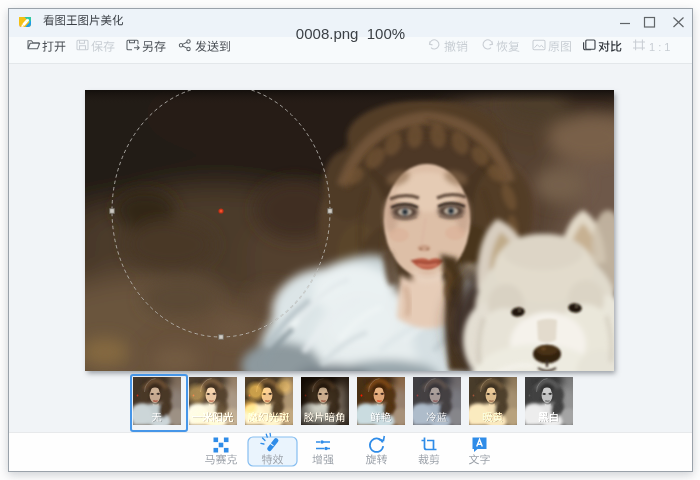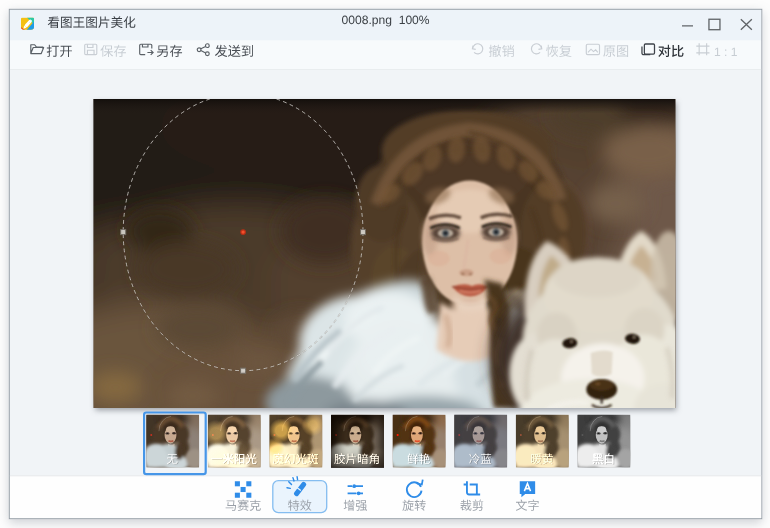--- a/index.html
+++ b/index.html
@@ -33,21 +33,21 @@
           <path d="M4.6 9 L6 11.6 L7.5 9 Z" fill="#fff"></path>
         </g>
 <path d="M8.6 2.0 l1.0 1.0 M9.9 3.6 l.6.6 M7.8 4.4 l.7.7" stroke="#8fe6d8" stroke-width=".5"></path>
 </svg></div>
 <svg class="ov" width="683" height="28" viewBox="0 0 683 28">
       <path d="M37 11H43.7V16.4H42.8V11.6H37.8V16.4H37ZM34.7 9.4H44.8V10.2H34.7ZM35.5 7.9H44.2V8.6H35.5ZM37.5 12.4H43.2V13H37.5ZM37.5 13.8H43.2V14.4H37.5ZM37.5 15.3H43.2V16H37.5ZM43.5 5.9 44 6.6Q43.2 6.7 42.2 6.8Q41.2 6.9 40.1 7Q38.9 7.1 37.8 7.1Q36.6 7.2 35.5 7.2Q35.5 7 35.5 6.8Q35.4 6.6 35.4 6.5Q36.4 6.5 37.5 6.4Q38.7 6.4 39.8 6.3Q40.9 6.3 41.9 6.2Q42.8 6.1 43.5 5.9ZM38.8 6.7 39.7 6.9Q39.3 8.3 38.7 9.6Q38.1 10.9 37.1 12Q36.2 13.1 34.9 13.9Q34.9 13.8 34.8 13.6Q34.7 13.5 34.6 13.4Q34.5 13.3 34.4 13.2Q35.6 12.5 36.5 11.5Q37.3 10.4 37.9 9.2Q38.5 8 38.8 6.7Z M46.5 6.3H56V16.4H55.2V7.1H47.3V16.4H46.5ZM47 15.2H55.7V15.9H47ZM49.8 12.3 50.2 11.8Q50.6 11.9 51.1 12Q51.7 12.1 52.1 12.3Q52.6 12.5 52.9 12.6L52.5 13.2Q52.2 13 51.8 12.9Q51.3 12.7 50.8 12.5Q50.3 12.4 49.8 12.3ZM50.3 7.4 51 7.6Q50.7 8.1 50.2 8.6Q49.8 9.1 49.3 9.5Q48.8 10 48.3 10.3Q48.3 10.2 48.1 10.1Q48 10 47.9 9.9Q47.8 9.8 47.7 9.8Q48.4 9.3 49.1 8.7Q49.8 8.1 50.3 7.4ZM53.3 8.3H53.5L53.6 8.2L54.1 8.5Q53.7 9.2 53 9.8Q52.3 10.4 51.4 10.9Q50.6 11.3 49.7 11.7Q48.8 12 47.9 12.2Q47.9 12.1 47.8 12Q47.7 11.8 47.7 11.7Q47.6 11.6 47.5 11.5Q48.4 11.4 49.2 11.1Q50.1 10.8 50.9 10.4Q51.7 10 52.3 9.5Q53 9 53.3 8.4ZM49.8 8.9Q50.3 9.5 51.1 10Q51.9 10.5 52.9 10.9Q53.9 11.2 55 11.4Q54.8 11.5 54.7 11.7Q54.6 11.9 54.5 12.1Q53.4 11.9 52.4 11.5Q51.4 11 50.5 10.5Q49.7 9.9 49.1 9.2ZM50 8.3H53.6V8.9H49.5ZM48.7 13.8 49.1 13.2Q49.6 13.2 50.3 13.3Q50.9 13.5 51.6 13.6Q52.2 13.7 52.7 13.9Q53.3 14 53.7 14.2L53.3 14.8Q52.8 14.6 52 14.4Q51.2 14.2 50.3 14Q49.5 13.8 48.7 13.8Z M58.2 6.6H67.3V7.5H58.2ZM58.7 10.6H66.9V11.5H58.7ZM57.6 15.1H67.9V15.9H57.6ZM62.3 6.8H63.2V15.6H62.3Z M69.5 6.3H79V16.4H78.2V7.1H70.3V16.4H69.5ZM70 15.2H78.7V15.9H70ZM72.8 12.3 73.2 11.8Q73.6 11.9 74.1 12Q74.7 12.1 75.1 12.3Q75.6 12.5 75.9 12.6L75.5 13.2Q75.2 13 74.8 12.9Q74.3 12.7 73.8 12.5Q73.3 12.4 72.8 12.3ZM73.3 7.4 74 7.6Q73.7 8.1 73.2 8.6Q72.8 9.1 72.3 9.5Q71.8 10 71.3 10.3Q71.3 10.2 71.1 10.1Q71 10 70.9 9.9Q70.8 9.8 70.7 9.8Q71.4 9.3 72.1 8.7Q72.8 8.1 73.3 7.4ZM76.3 8.3H76.5L76.6 8.2L77.1 8.5Q76.7 9.2 76 9.8Q75.3 10.4 74.4 10.9Q73.6 11.3 72.7 11.7Q71.8 12 70.9 12.2Q70.9 12.1 70.8 12Q70.7 11.8 70.7 11.7Q70.6 11.6 70.5 11.5Q71.4 11.4 72.2 11.1Q73.1 10.8 73.9 10.4Q74.7 10 75.3 9.5Q76 9 76.3 8.4ZM72.8 8.9Q73.3 9.5 74.1 10Q74.9 10.5 75.9 10.9Q76.9 11.2 78 11.4Q77.8 11.5 77.7 11.7Q77.6 11.9 77.5 12.1Q76.4 11.9 75.4 11.5Q74.4 11 73.5 10.5Q72.7 9.9 72.1 9.2ZM73 8.3H76.6V8.9H72.5ZM71.7 13.8 72.1 13.2Q72.6 13.2 73.3 13.3Q73.9 13.5 74.6 13.6Q75.2 13.7 75.7 13.9Q76.3 14 76.7 14.2L76.3 14.8Q75.8 14.6 75 14.4Q74.2 14.2 73.3 14Q72.5 13.8 71.7 13.8Z M82.5 8.8H90.4V9.7H82.5ZM86.2 5.9H87.1V9.2H86.2ZM82.1 6.1H83V10Q83 10.8 82.9 11.7Q82.8 12.6 82.7 13.4Q82.5 14.2 82.1 15Q81.7 15.8 81.1 16.4Q81 16.3 80.9 16.2Q80.8 16.1 80.7 16Q80.5 15.8 80.4 15.8Q81.2 15 81.5 14Q81.9 13 82 12Q82.1 11 82.1 10ZM82.5 11.5H88.6V16.4H87.7V12.4H82.5Z M92.6 7.4H101.9V8.2H92.6ZM93.2 9.2H101.4V9.9H93.2ZM92.4 12.5H102.3V13.3H92.4ZM92.1 10.9H102.4V11.7H92.1ZM96.8 7.9H97.7V11.4H96.8ZM94.1 6.1 94.9 5.8Q95.2 6.1 95.5 6.5Q95.7 6.9 95.9 7.3L95.1 7.6Q94.9 7.3 94.7 6.9Q94.4 6.4 94.1 6.1ZM99.5 5.8 100.4 6.1Q100.1 6.5 99.8 7Q99.4 7.5 99.2 7.8L98.4 7.6Q98.6 7.3 98.8 7Q99 6.7 99.2 6.4Q99.4 6.1 99.5 5.8ZM96.7 11.4H97.6Q97.5 12.2 97.4 12.9Q97.2 13.6 96.9 14.1Q96.5 14.7 95.9 15.1Q95.4 15.6 94.5 15.9Q93.6 16.2 92.4 16.4Q92.4 16.3 92.3 16.1Q92.2 16 92.1 15.8Q92.1 15.7 92 15.6Q93.1 15.4 93.9 15.2Q94.7 14.9 95.3 14.6Q95.8 14.2 96.1 13.7Q96.4 13.3 96.5 12.7Q96.6 12.1 96.7 11.4ZM97.8 12.8Q98.3 14 99.5 14.7Q100.7 15.4 102.5 15.6Q102.4 15.7 102.3 15.8Q102.2 16 102.1 16.1Q102.1 16.3 102 16.4Q100.7 16.2 99.8 15.8Q98.8 15.3 98.1 14.6Q97.4 13.9 97 13Z M108.9 6H109.9V14.6Q109.9 15.1 110 15.2Q110.1 15.3 110.5 15.3Q110.6 15.3 110.9 15.3Q111.1 15.3 111.5 15.3Q111.8 15.3 112 15.3Q112.3 15.3 112.4 15.3Q112.7 15.3 112.9 15.1Q113 14.9 113.1 14.4Q113.2 13.9 113.2 12.9Q113.3 13 113.5 13.1Q113.6 13.1 113.8 13.2Q113.9 13.3 114.1 13.3Q114 14.4 113.9 15Q113.7 15.6 113.4 15.9Q113.1 16.2 112.5 16.2Q112.4 16.2 112.2 16.2Q112 16.2 111.7 16.2Q111.5 16.2 111.2 16.2Q110.9 16.2 110.7 16.2Q110.5 16.2 110.4 16.2Q109.9 16.2 109.5 16.1Q109.2 15.9 109.1 15.6Q108.9 15.2 108.9 14.6ZM113 7.5 113.8 8.1Q113 9.2 111.9 10.2Q110.8 11.2 109.7 12.1Q108.5 12.9 107.3 13.5Q107.3 13.4 107.2 13.3Q107.1 13.2 106.9 13.1Q106.8 12.9 106.7 12.9Q107.8 12.3 109 11.5Q110.2 10.7 111.2 9.7Q112.2 8.6 113 7.5ZM106.6 5.8 107.5 6.1Q107.1 7.1 106.5 8Q106 9 105.3 9.8Q104.7 10.6 104.1 11.3Q104 11.2 103.9 11Q103.8 10.8 103.7 10.7Q103.6 10.5 103.5 10.4Q104.1 9.9 104.7 9.1Q105.3 8.4 105.8 7.6Q106.2 6.7 106.6 5.8ZM105.4 8.7 106.3 7.8 106.3 7.8V16.4H105.4Z" fill="#3a3f45"></path>
       <path d="M611 14.5 h10" stroke="#606468" stroke-width="1.2" fill="none"></path>
       <rect x="635.5" y="8.5" width="10" height="9.5" stroke="#606468" stroke-width="1.2" fill="none"></rect>
       <path d="M664.5 8.5 l10 9.5 M674.5 8.5 l-10 9.5" stroke="#606468" stroke-width="1.2" fill="none"></path>
     </svg>
-<div style="position:absolute;left:0;top:4px;width:683px;text-align:center;font-size:11px;color:#3c4146;">0008.png&nbsp;&nbsp;100%</div>
+<div style="position:absolute;left:0;top:16px;width:683px;text-align:center;font-size:15px;color:#3c4146;">0008.png&nbsp;&nbsp;100%</div>
 <svg class="ov" style="top:28px" width="683" height="26" viewBox="0 0 683 26">
       <path d="M19 11.7 V3.7 h3.5 l1.5 2 h6 v2.5 M19 11.7 l2.2-5.5 h9.5 l-2.2 5.5 Z" stroke="#5a6066" stroke-width="1.05" fill="none" stroke-linejoin="round"></path>
       <path d="M33.5 10.1Q34 9.9 34.8 9.7Q35.5 9.5 36.3 9.3Q37.1 9.1 38 8.8L38.1 9.7Q36.9 10 35.8 10.4Q34.6 10.7 33.7 11ZM33.6 6.1H37.9V7H33.6ZM35.4 3.7H36.3V13.6Q36.3 13.9 36.2 14.2Q36.1 14.4 35.8 14.5Q35.6 14.6 35.2 14.6Q34.8 14.6 34.2 14.6Q34.2 14.5 34.1 14.2Q34 14 33.9 13.8Q34.3 13.8 34.7 13.8Q35 13.8 35.1 13.8Q35.4 13.8 35.4 13.6ZM38 4.7H44.5V5.6H38ZM41.4 5H42.4V13.4Q42.4 13.9 42.3 14.1Q42.1 14.4 41.8 14.5Q41.5 14.6 40.9 14.7Q40.3 14.7 39.5 14.7Q39.4 14.6 39.4 14.4Q39.3 14.2 39.2 14Q39.2 13.8 39.1 13.7Q39.5 13.7 40 13.7Q40.4 13.7 40.7 13.7Q41 13.7 41.1 13.7Q41.3 13.7 41.4 13.7Q41.4 13.6 41.4 13.4Z M46.1 4.5H56V5.4H46.1ZM45.6 8.8H56.4V9.7H45.6ZM52.8 5H53.7V14.8H52.8ZM48.5 4.9H49.4V8.3Q49.4 9.1 49.3 10Q49.2 10.9 48.9 11.8Q48.6 12.6 48 13.4Q47.4 14.2 46.4 14.8Q46.3 14.7 46.2 14.6Q46 14.5 45.9 14.3Q45.8 14.2 45.7 14.1Q46.6 13.5 47.2 12.8Q47.8 12.1 48.1 11.4Q48.3 10.6 48.4 9.8Q48.5 9 48.5 8.3Z" fill="#4a4f55"></path>
       <rect x="68" y="3.2" width="11" height="9.5" rx="1" stroke="#c9ced4" stroke-width="1.05" fill="none"></rect>
       <path d="M70.5 3.2 v3 h5 v-3 M70.5 12.7 v-4 h6 v4" stroke="#c9ced4" stroke-width="1.05" fill="none"></path>
       <path d="M89.2 7.8H90.1V14.8H89.2ZM85.7 9.6H93.5V10.4H85.7ZM90.3 9.9Q90.7 10.7 91.3 11.3Q91.8 12 92.5 12.6Q93.1 13.2 93.8 13.5Q93.7 13.6 93.6 13.7Q93.4 13.9 93.3 14Q93.2 14.1 93.1 14.3Q92.5 13.8 91.8 13.2Q91.2 12.5 90.6 11.8Q90 11 89.6 10.2ZM89 9.9 89.7 10.1Q89.3 11 88.7 11.7Q88.1 12.5 87.4 13.2Q86.7 13.8 85.9 14.2Q85.9 14.1 85.8 14Q85.7 13.9 85.5 13.7Q85.4 13.6 85.3 13.5Q86 13.2 86.7 12.6Q87.4 12 88 11.3Q88.6 10.6 89 9.9ZM87.4 5.1V7.3H91.9V5.1ZM86.6 4.3H92.8V8.1H86.6ZM85.3 3.8 86.2 4Q85.8 5 85.2 6Q84.7 7 84.1 7.9Q83.4 8.7 82.8 9.4Q82.7 9.3 82.7 9.1Q82.6 8.9 82.5 8.8Q82.4 8.6 82.3 8.5Q82.9 7.9 83.4 7.2Q84 6.4 84.5 5.5Q85 4.7 85.3 3.8ZM84.1 6.8 84.9 6 84.9 6V14.7H84.1Z M98 10.6H105.5V11.5H98ZM99 7.5H104V8.3H99ZM101.4 9.6H102.3V13.7Q102.3 14.1 102.2 14.3Q102.1 14.5 101.8 14.6Q101.5 14.7 100.9 14.7Q100.4 14.8 99.7 14.7Q99.6 14.6 99.5 14.3Q99.5 14.1 99.4 13.9Q99.8 13.9 100.1 13.9Q100.5 13.9 100.7 13.9Q101 13.9 101.1 13.9Q101.3 13.9 101.3 13.8Q101.4 13.8 101.4 13.7ZM103.7 7.5H104L104.2 7.5L104.7 7.9Q104.4 8.3 103.9 8.7Q103.4 9.1 102.9 9.5Q102.4 9.9 101.9 10.1Q101.8 10 101.6 9.9Q101.5 9.7 101.4 9.6Q101.8 9.4 102.3 9Q102.7 8.7 103.1 8.3Q103.5 8 103.7 7.7ZM94.8 5.3H105.3V6.2H94.8ZM98.6 3.7 99.5 3.9Q99.1 5.3 98.5 6.7Q97.8 8 96.9 9.2Q96 10.4 94.8 11.2Q94.8 11.1 94.7 10.9Q94.6 10.8 94.5 10.6Q94.4 10.5 94.4 10.4Q95.2 9.8 95.9 9.1Q96.5 8.3 97.1 7.4Q97.6 6.5 98 5.6Q98.4 4.7 98.6 3.7ZM96.3 8.6H97.2V14.7H96.3Z" fill="#c7cdd3"></path>
       <path d="M129 7.2 v-3 a1 1 0 0 0 -1 -1 h-9 a1 1 0 0 0 -1 1 v7.5 a1 1 0 0 0 1 1 h4" stroke="#5a6066" stroke-width="1.05" fill="none"></path>
       <path d="M120.5 3.2 v2.5 h5 v-2.5" stroke="#5a6066" stroke-width="1.05" fill="none"></path>
       <path d="M125 10.7 h5 m-2 -2.2 l2.2 2.2 -2.2 2.2" stroke="#5a6066" stroke-width="1.05" fill="none"></path>
       <path d="M133.9 9.8H143V10.7H133.9ZM142.7 9.8H143.6Q143.6 9.8 143.6 9.9Q143.6 10 143.6 10.1Q143.6 10.2 143.6 10.2Q143.5 11.6 143.4 12.4Q143.3 13.3 143.2 13.7Q143 14.2 142.8 14.4Q142.7 14.6 142.4 14.6Q142.2 14.7 141.9 14.7Q141.6 14.8 141.1 14.8Q140.6 14.7 140 14.7Q140 14.5 139.9 14.3Q139.9 14 139.7 13.8Q140.3 13.9 140.8 13.9Q141.3 13.9 141.5 13.9Q141.7 13.9 141.8 13.9Q141.9 13.9 142 13.8Q142.2 13.6 142.3 13.2Q142.4 12.8 142.5 12Q142.6 11.2 142.7 10ZM138.3 8.6H139.3Q139.2 9.4 139 10.2Q138.9 11 138.5 11.7Q138.2 12.4 137.6 13Q137.1 13.5 136.2 14Q135.4 14.5 134.1 14.8Q134.1 14.6 134 14.5Q133.9 14.3 133.8 14.2Q133.7 14.1 133.6 14Q134.8 13.7 135.6 13.3Q136.4 12.9 136.9 12.4Q137.4 11.9 137.7 11.3Q138 10.7 138.1 10Q138.3 9.3 138.3 8.6ZM135.8 5.1V7.8H142.2V5.1ZM135 4.3H143.1V8.6H135Z M149 10.6H156.5V11.5H149ZM150 7.5H155V8.3H150ZM152.4 9.6H153.3V13.7Q153.3 14.1 153.2 14.3Q153.1 14.5 152.8 14.6Q152.5 14.7 151.9 14.7Q151.4 14.8 150.7 14.7Q150.6 14.6 150.5 14.3Q150.5 14.1 150.4 13.9Q150.8 13.9 151.1 13.9Q151.5 13.9 151.7 13.9Q152 13.9 152.1 13.9Q152.3 13.9 152.3 13.8Q152.4 13.8 152.4 13.7ZM154.7 7.5H155L155.2 7.5L155.7 7.9Q155.4 8.3 154.9 8.7Q154.4 9.1 153.9 9.5Q153.4 9.9 152.9 10.1Q152.8 10 152.6 9.9Q152.5 9.7 152.4 9.6Q152.8 9.4 153.3 9Q153.7 8.7 154.1 8.3Q154.5 8 154.7 7.7ZM145.8 5.3H156.3V6.2H145.8ZM149.6 3.7 150.5 3.9Q150.1 5.3 149.5 6.7Q148.8 8 147.9 9.2Q147 10.4 145.8 11.2Q145.8 11.1 145.7 10.9Q145.6 10.8 145.5 10.6Q145.4 10.5 145.4 10.4Q146.2 9.8 146.9 9.1Q147.5 8.3 148.1 7.4Q148.6 6.5 149 5.6Q149.4 4.7 149.6 3.7ZM147.3 8.6H148.2V14.7H147.3Z" fill="#4a4f55"></path>

